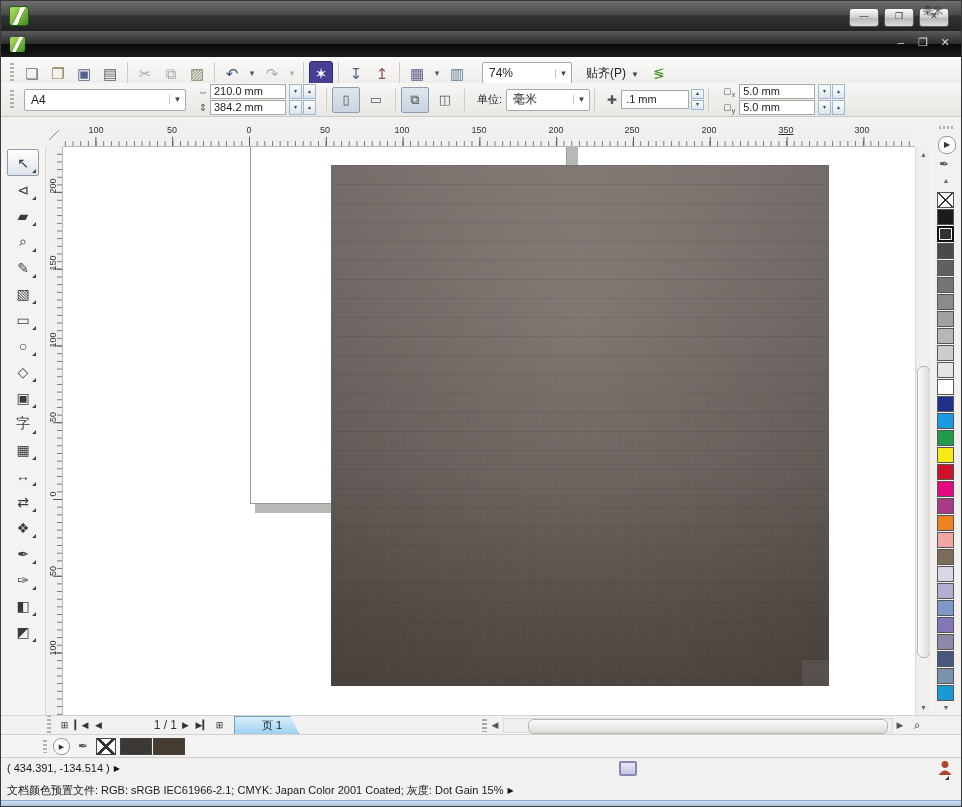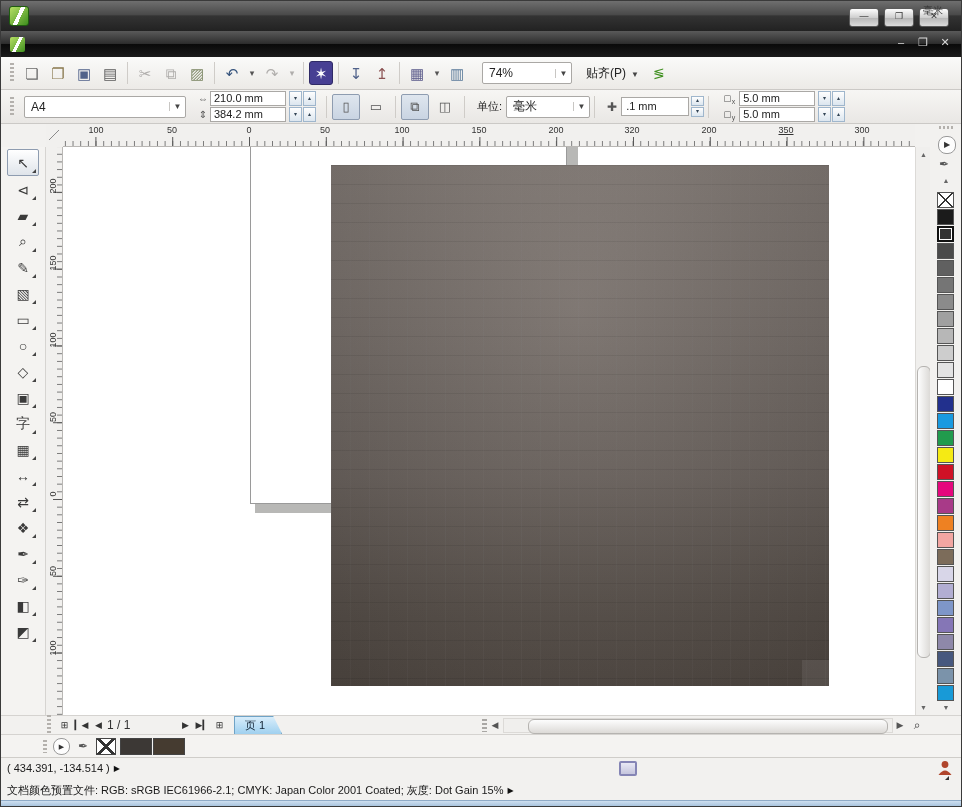--- a/index.html
+++ b/index.html
@@ -41,21 +41,21 @@
   .tsep{width:1px;height:22px;background:#cfccc8;margin:0 4px;}
   .combo{height:20px;background:#fff;border:1px solid #aaa8a5;border-radius:2px;display:flex;align-items:center;font-size:12px;color:#222;}
   .combo .cval{flex:1;padding:0 6px;white-space:nowrap;}
   .combo .carr{width:15px;text-align:center;font-size:8px;color:#444;border-left:1px solid #c8c6c3;}
   .zoomcombo{width:88px;margin-left:12px;}
   .snap{margin-left:14px;font-size:12px;color:#222;display:flex;align-items:center;}
   .snap .carr2{font-size:8px;color:#444;margin:2px 6px 0 5px;}
   .optionsicon{margin-left:8px;font-size:14px;color:#3f8f1f;}
 
   
-  .propbar{position:absolute;left:0;top:89px;width:100%;height:34px;
+  .propbar{position:absolute;left:0;top:82px;width:100%;height:34px;
     background:linear-gradient(180deg,#f7f6f4,#e9e7e4);border-bottom:1px solid #cbc9c6;
     display:flex;align-items:center;padding-left:4px;box-sizing:border-box;font-size:11px;color:#222;}
   .presetcombo{width:160px;margin-left:5px;}
   .sizegrp{display:flex;flex-direction:column;gap:1px;margin-left:10px;}
   .sizerow{display:flex;align-items:center;height:15px;}
   .sizeicon{width:14px;font-size:10px;color:#555;text-align:center;}
   .sizefield{width:68px;height:13px;background:#fff;border:1px solid #aaa8a5;padding:0 3px;line-height:13px;}
   .spinpair{display:flex;margin-left:3px;gap:1px;}
   .spinbtn{width:11px;height:13px;border:1px solid #9fb6cc;background:linear-gradient(#fefefe,#dce6ef);
     font-size:6px;color:#345;text-align:center;line-height:13px;}
@@ -125,22 +125,22 @@
       linear-gradient(45deg,transparent 45%,#333 45%,#333 55%,transparent 55%),
       linear-gradient(-45deg,transparent 45%,#333 45%,#333 55%,transparent 55%),#fff;}
   .swatch.sel{outline:1px solid #fff;outline-offset:-3px;border:2px solid #111;}
   .paldown{position:absolute;left:8px;top:580px;width:16px;height:10px;font-size:7px;color:#666;text-align:center;}
   .palbottom{position:absolute;left:6px;top:610px;font-size:9px;color:#333;}
 
   
   .navrow{position:absolute;left:0;top:714px;width:100%;height:19px;background:#f2f1ef;border-top:1px solid #d5d3d0;box-sizing:border-box;
     display:flex;align-items:center;font-size:11px;color:#333;}
   .navbtn{width:17px;text-align:center;font-size:9px;color:#333;}
-  .navcounter{width:70px;text-align:left;font-size:12px;}
-  .pagetab{height:17px;margin-left:6px;padding:0 16px 0 10px;background:linear-gradient(180deg,#d8edfb,#9fd0ef);
+  .navcounter{width:70px;text-align:right;font-size:12px;}
+  .pagetab{height:17px;margin-left:6px;padding:0 16px 0 27px;background:linear-gradient(180deg,#d8edfb,#9fd0ef);
     border:1px solid #6fa3c6;border-bottom:none;clip-path:polygon(0 0,calc(100% - 9px) 0,100% 100%,0 100%);
     font-size:11px;line-height:17px;color:#123;text-align:right;}
   .navsplit{margin-left:auto;width:5px;height:13px;background-image:repeating-linear-gradient(180deg,#a9a7a4 0 2px,transparent 2px 4px);}
   .hsLeftArrow{width:16px;text-align:center;font-size:9px;color:#555;}
   .hstrack{position:relative;width:390px;height:15px;background:#f0efed;border:1px solid #dcdad7;box-sizing:border-box;}
   .hsthumb{position:absolute;left:24px;right:4px;top:0;height:13px;border:1px solid #b5b3b0;border-radius:6px;background:linear-gradient(180deg,#fdfdfd,#dcdad7);}
   .hsRightArrow{width:14px;text-align:center;font-size:9px;color:#555;}
   .navzoom{width:20px;text-align:center;font-size:12px;color:#444;}
 
   
@@ -327,21 +327,21 @@
 
   <div class="rulercorner"></div>
   <div class="hruler">
       <span class="rlabel" style="left: 33px;">100</span>
       <span class="rlabel" style="left: 109px;">50</span>
       <span class="rlabel" style="left: 186px;">0</span>
       <span class="rlabel" style="left: 262px;">50</span>
       <span class="rlabel" style="left: 339px;">100</span>
       <span class="rlabel" style="left: 416px;">150</span>
       <span class="rlabel" style="left: 493px;">200</span>
-      <span class="rlabel" style="left: 569px;">320</span>
+      <span class="rlabel" style="left: 569px;">250</span>
       <span class="rlabel" style="left: 646px;">200</span>
       <span class="rlabel" style="left: 723px; text-decoration: underline;">350</span>
       <span class="rlabel" style="left: 799px;">300</span>
     </div>
   <div class="runit">毫米</div>
 
   <div class="main">
     <div class="toolbox">
         <div class="tool selected">↖</div>
         <div class="tool">⊲</div>

